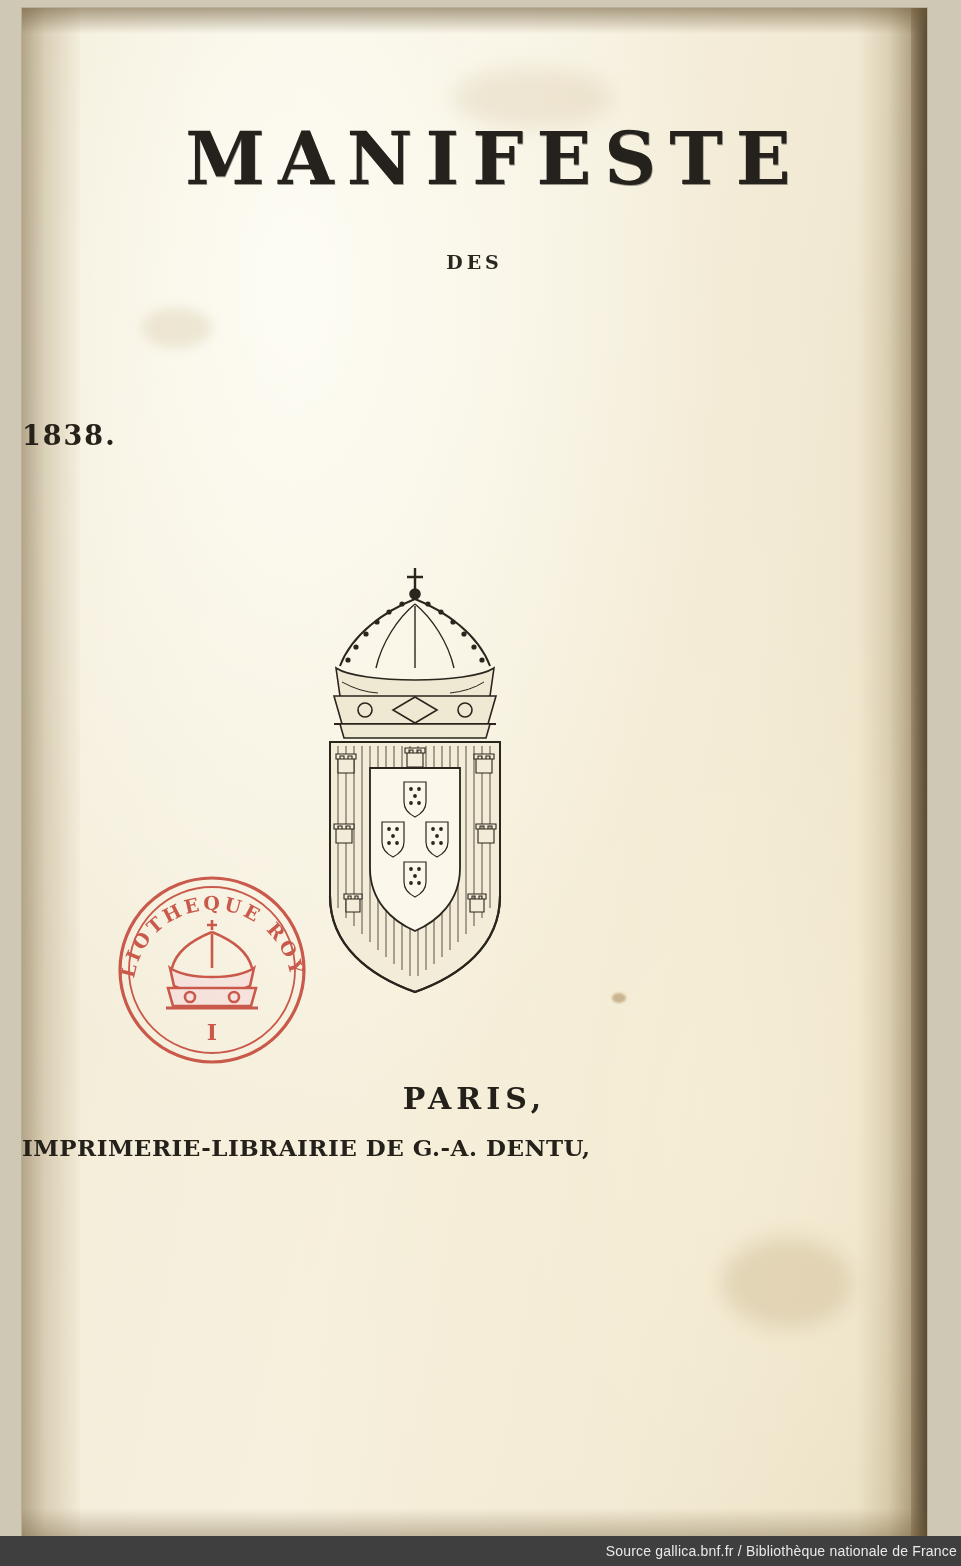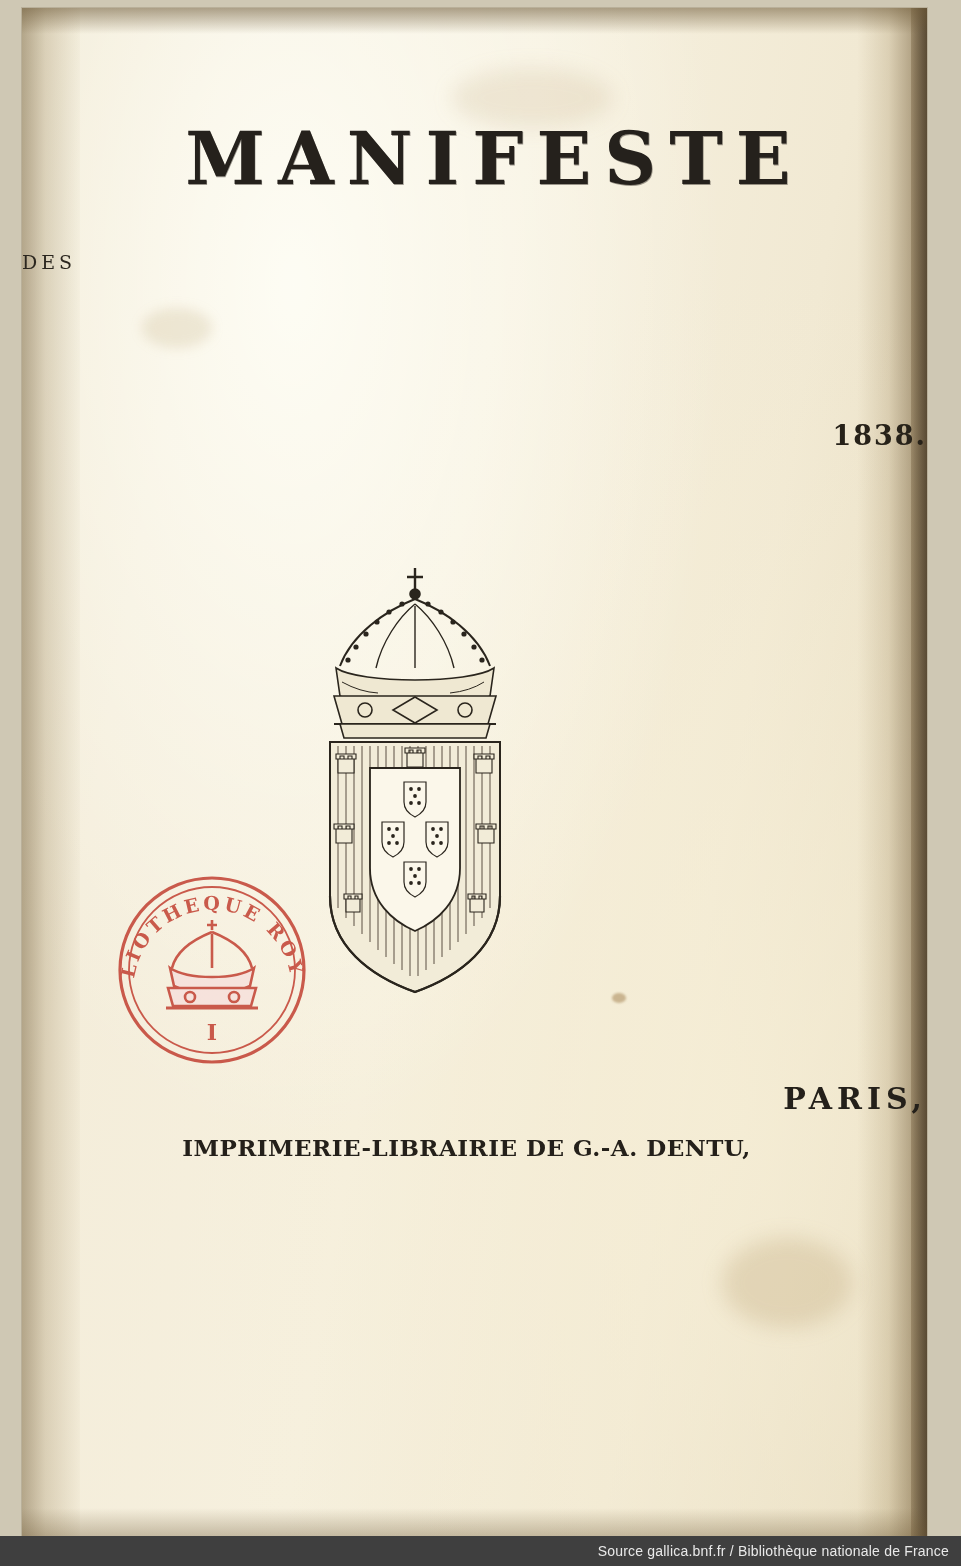--- a/index.html
+++ b/index.html
@@ -76,66 +76,66 @@
     font-size: 72px;
     letter-spacing: 13px;
     color: #25211c;
     text-shadow: 0.6px 0.6px 0 rgba(40,34,26,0.45);
     padding-left: 40px;
   }
   .title-des {
     position: absolute;
     left: 0; right: 0;
     top: 243px;
-    text-align: left;
-    font-family: "DejaVu Serif", serif;
-    font-weight: 400;
+    text-align: center;
+    font-family: "DejaVu Serif", serif;
+    font-weight: 700;
     font-size: 19px;
     letter-spacing: 4px;
     color: #2b261f;
   }
   .title-sub {
     position: absolute;
     left: 0; right: 0;
     top: 320px;
     text-align: center;
     font-family: "DejaVu Serif", serif;
     font-weight: 700;
     font-size: 35px;
     letter-spacing: 8px;
     color: #272219;
   }
   .title-year {
     position: absolute;
     left: 0; right: 0;
     top: 412px;
-    text-align: right;
+    text-align: left;
     font-family: "DejaVu Serif", serif;
     font-weight: 700;
     font-size: 27px;
     letter-spacing: 2px;
     color: #272219;
   }
 
   .imprint-city {
     position: absolute;
     left: 0; right: 0;
     top: 1073px;
-    text-align: right;
+    text-align: center;
     font-family: "DejaVu Serif", serif;
     font-weight: 700;
     font-size: 30px;
     letter-spacing: 5px;
     color: #24201a;
   }
   .imprint-printer {
     position: absolute;
     left: 0; right: 16px;
     top: 1126px;
-    text-align: center;
+    text-align: left;
     font-family: "DejaVu Serif", serif;
     font-weight: 700;
     font-size: 23px;
     letter-spacing: 0.5px;
     color: #24201a;
   }
   .imprint-address {
     position: absolute;
     left: 0; right: 0;
     top: 1160px;
@@ -172,21 +172,21 @@
     left: 0; bottom: 0;
     width: 961px;
     height: 30px;
     background: #3f3f3f;
     color: #e9e9e9;
     font-family: "Liberation Sans", sans-serif;
     font-size: 14px;
     display: flex;
     align-items: center;
     justify-content: flex-end;
-    padding-right: 12px;
+    padding-right: 4px;
     box-sizing: border-box;
     letter-spacing: 0.2px;
   }
 </style>
 </head>
 <body>
 
 <div id="page">
 
   <div class="paper">

